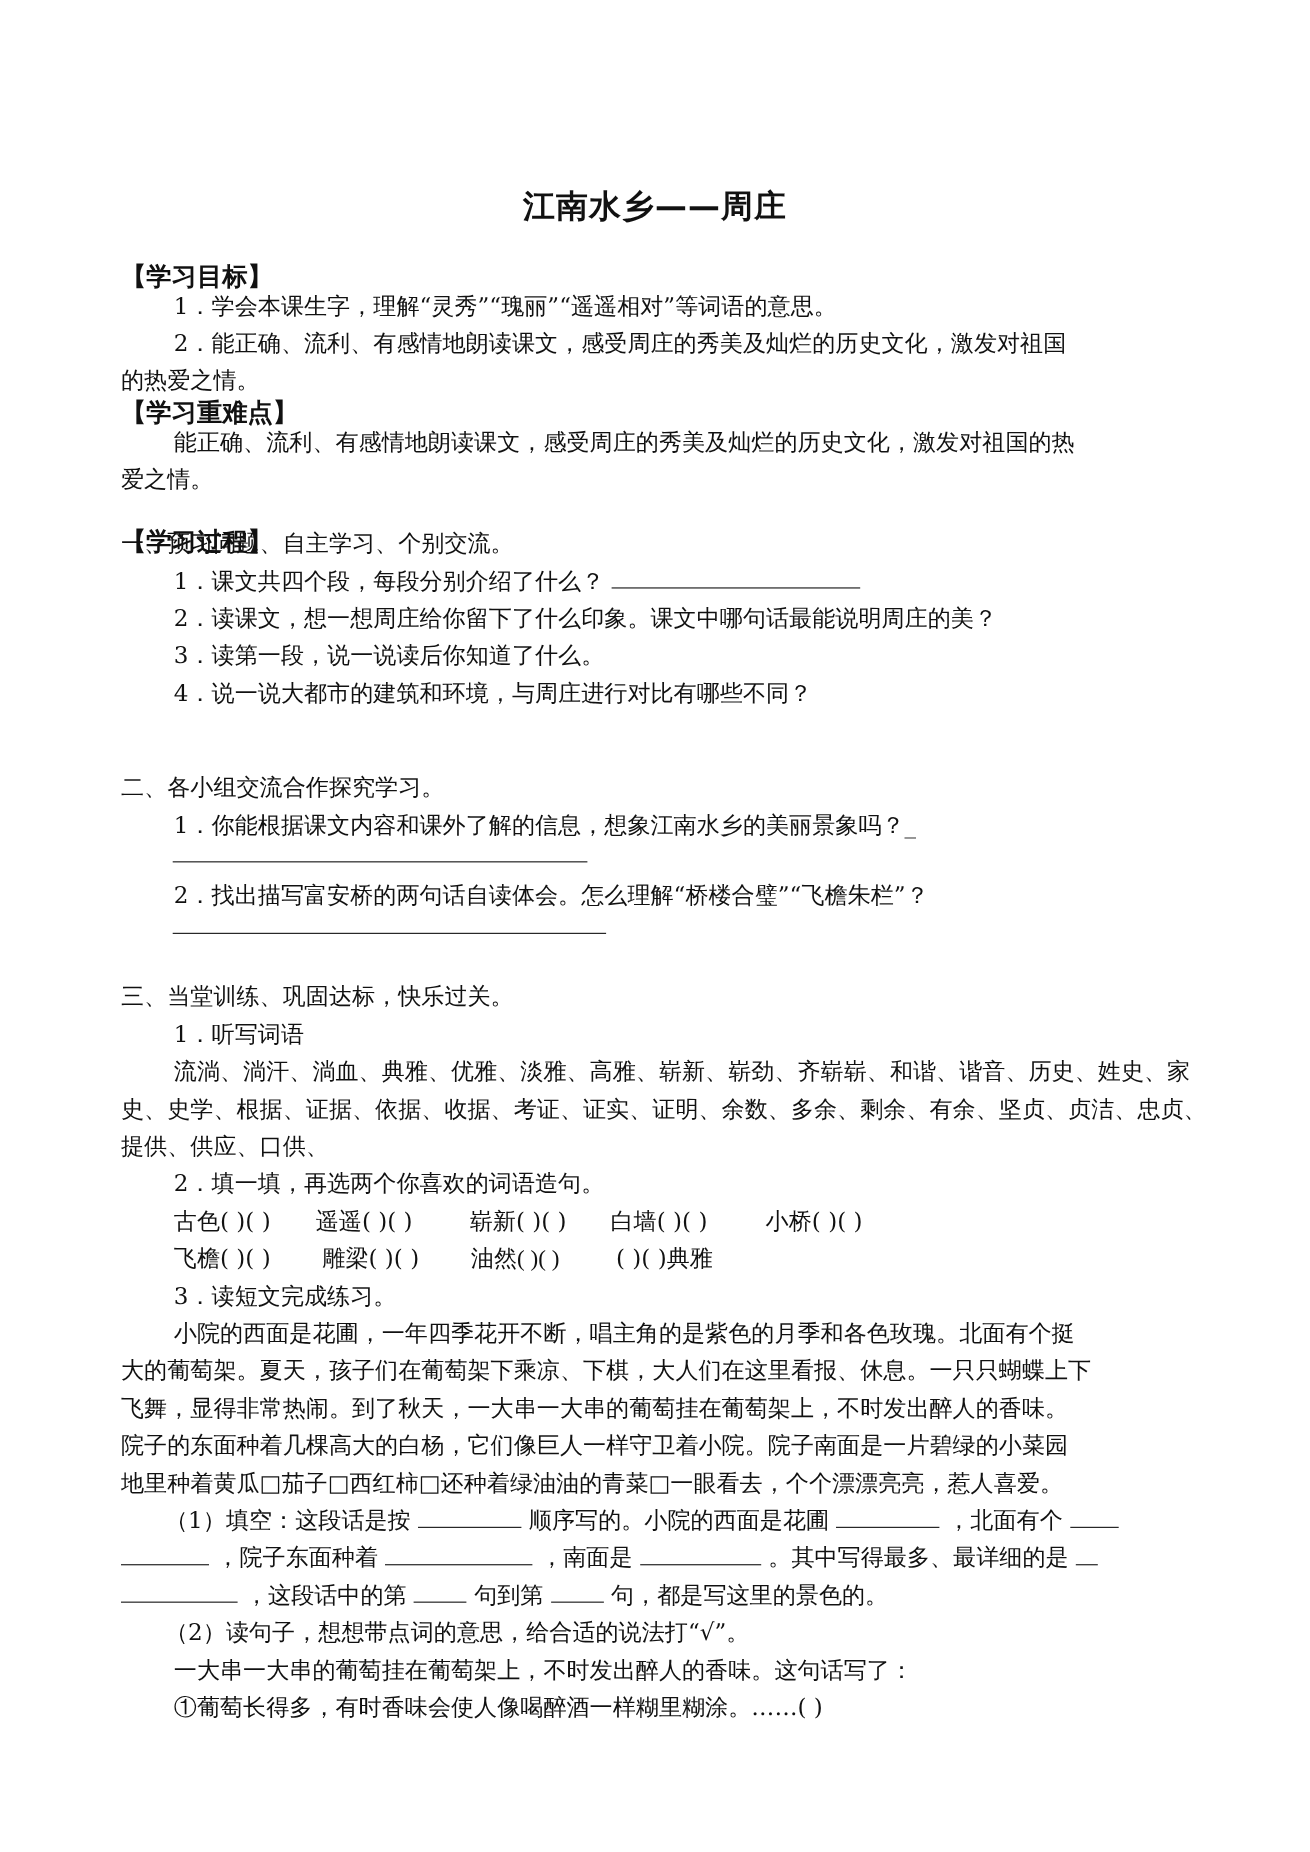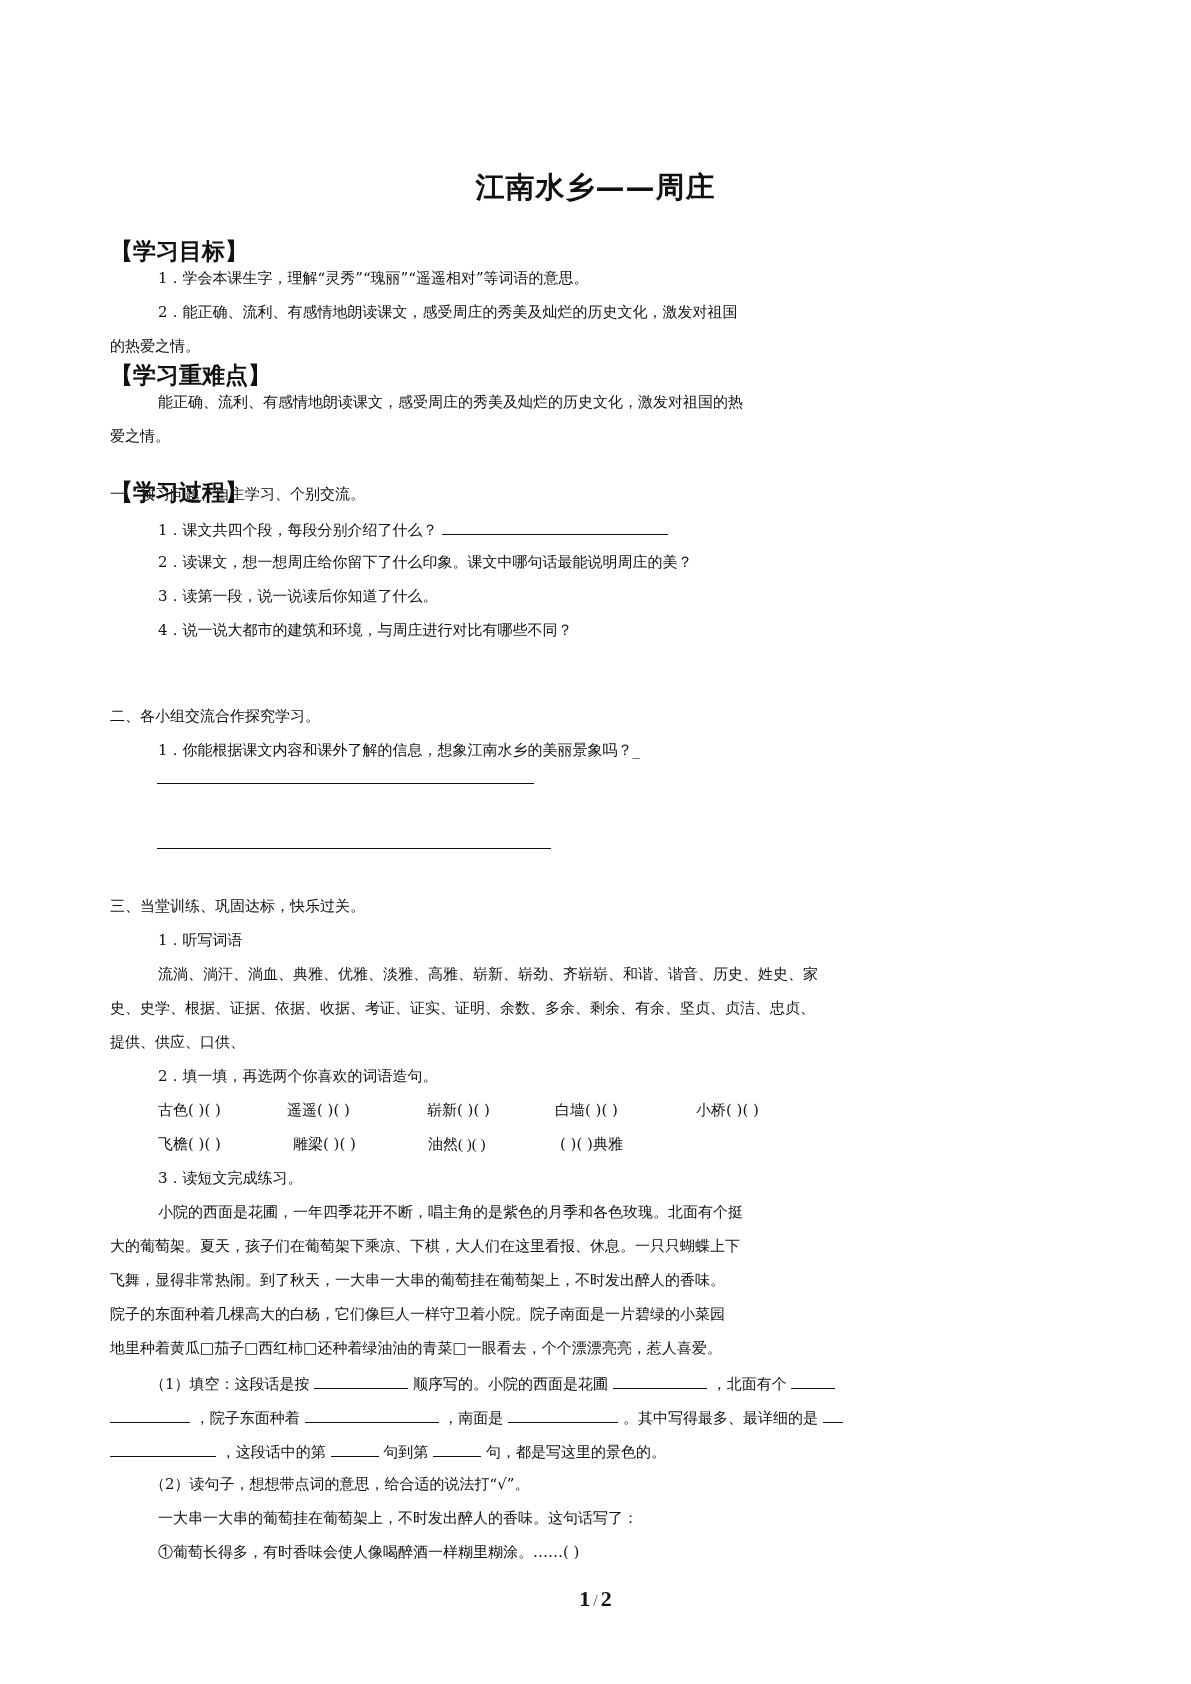--- a/index.html
+++ b/index.html
@@ -2,21 +2,21 @@
 <html><head>
 <meta charset="utf-8">
 <style>
   html, body { margin: 0; padding: 0; background: #ffffff; }
   body { width: 1191px; height: 1684px; position: relative; overflow: hidden;
          font-family: "DejaVu Serif", "Liberation Serif", serif; color: #111; }
   .page { position: absolute; left: 0; top: 0; width: 942px; height: 1684px; }
   .title { position: absolute; left: 0; width: 1191px; top: 168px; text-align: center;
            font-family: "DejaVu Sans", "Liberation Sans", sans-serif; font-weight: bold;
            font-size: 29px; letter-spacing: 1px; }
-  .line { position: absolute; left: 110px; font-size: 15px; white-space: nowrap; line-height: 28px; }
+  .line { position: absolute; left: 110px; font-size: 21px; white-space: nowrap; line-height: 28px; }
   .ind { left: 158px; }
   .sec { position: absolute; left: 110px; font-family: "DejaVu Sans", "Liberation Sans", sans-serif;
          font-weight: bold; font-size: 23px; white-space: nowrap; }
   .blank { display: inline-block; border-bottom: 1.6px solid #111; height: 20px; vertical-align: baseline; }
   .uline { position: absolute; border-bottom: 1.6px solid #111; height: 0; }
   .pagenum { position: absolute; left: 0; width: 1191px; top: 1541px; text-align: center;
              font-family: "Liberation Serif", serif; font-weight: bold; font-size: 22px; }
   .pagenum .sep { font-weight: normal; font-size: 16px; color: #555; margin: 0 3px; }
 </style>
 </head>
@@ -41,20 +41,21 @@
     <span>1．课文共四个段，每段分别介绍了什么？</span>
     <span class="blank" style="width:226px;"></span>
   </div>
   <div class="line ind" style="top:548px;">2．读课文，想一想周庄给你留下了什么印象。课文中哪句话最能说明周庄的美？</div>
   <div class="line ind" style="top:582px;">3．读第一段，说一说读后你知道了什么。</div>
   <div class="line ind" style="top:616px;">4．说一说大都市的建筑和环境，与周庄进行对比有哪些不同？</div>
 
   <div class="line" style="top:702px;">二、各小组交流合作探究学习。</div>
   <div class="line ind" style="top:736px;">1．你能根据课文内容和课外了解的信息，想象江南水乡的美丽景象吗？_</div>
   <div class="uline" style="left:157px; width:377px; top:783px;"></div>
+  <div class="line ind" style="top:800px;">2．找出描写富安桥的两句话自读体会。怎么理解“桥楼合璧”“飞檐朱栏”？</div>
   <div class="uline" style="left:157px; width:394px; top:848px;"></div>
 
   <div class="line" style="top:892px;">三、当堂训练、巩固达标，快乐过关。</div>
   <div class="line ind" style="top:926px;">1．听写词语</div>
   <div class="line ind" style="top:960px;">流淌、淌汗、淌血、典雅、优雅、淡雅、高雅、崭新、崭劲、齐崭崭、和谐、谐音、历史、姓史、家</div>
   <div class="line" style="top:994px;">史、史学、根据、证据、依据、收据、考证、证实、证明、余数、多余、剩余、有余、坚贞、贞洁、忠贞、</div>
   <div class="line" style="top:1028px;">提供、供应、口供、</div>
 
   <div class="line ind" style="top:1062px;">2．填一填，再选两个你喜欢的词语造句。</div>
   <div class="line" style="top:1096px; left:158px;">古色(  )(  )</div>
@@ -97,16 +98,13 @@
     <span class="blank" style="width:48px;"></span>
     <span>句到第</span>
     <span class="blank" style="width:48px;"></span>
     <span>句，都是写这里的景色的。</span>
   </div>
 
   <div class="line" style="top:1470px; left:150px;">（2）读句子，想想带点词的意思，给合适的说法打“√”。</div>
   <div class="line ind" style="top:1504px;">一大串一大串的葡萄挂在葡萄架上，不时发出醉人的香味。这句话写了：</div>
   <div class="line ind" style="top:1538px;">①葡萄长得多，有时香味会使人像喝醉酒一样糊里糊涂。……(  )</div>
 
-  <div class="pagenum" style="top:1586px;">
-    <span>1</span><span class="sep">/</span><span>2</span>
-  </div>
 </div>
 
 </body></html>

